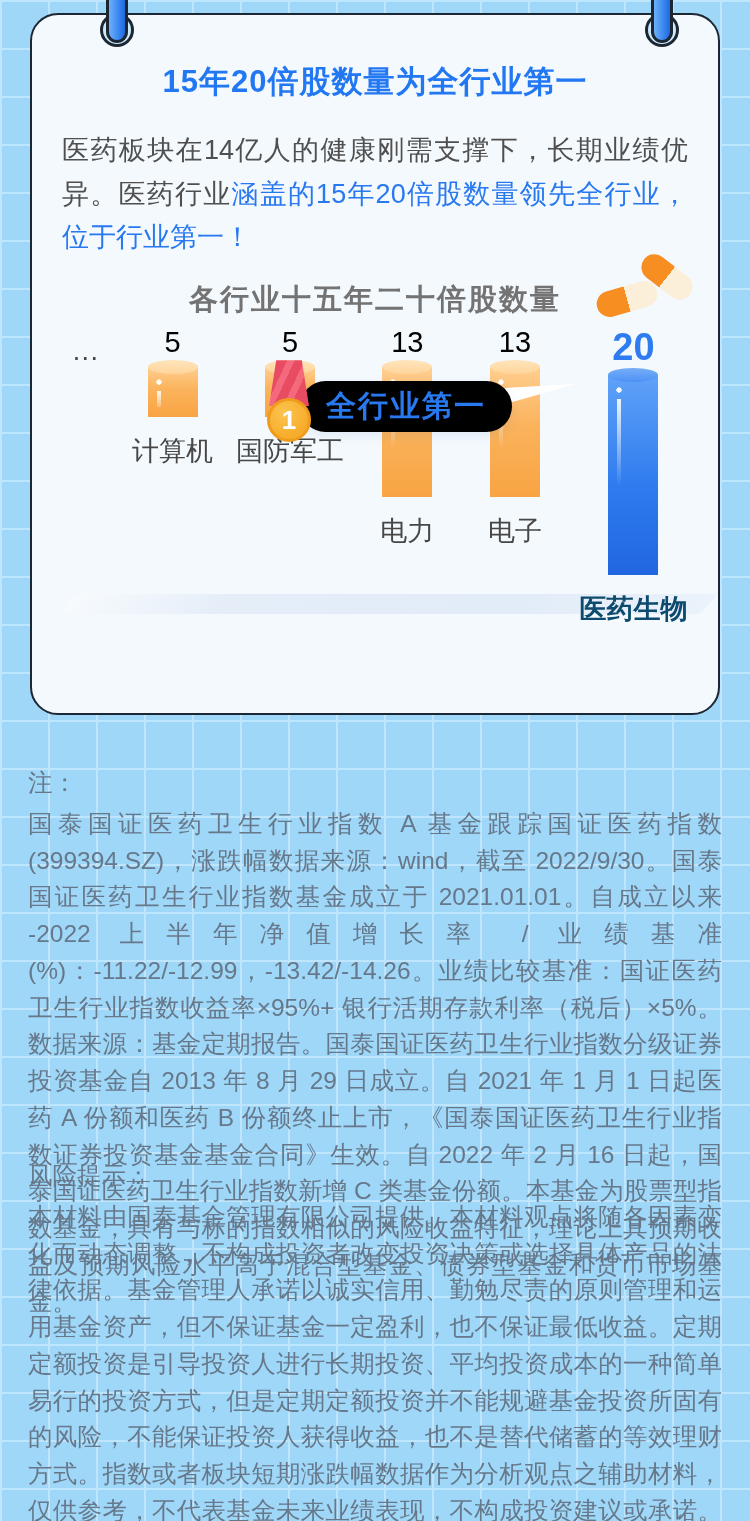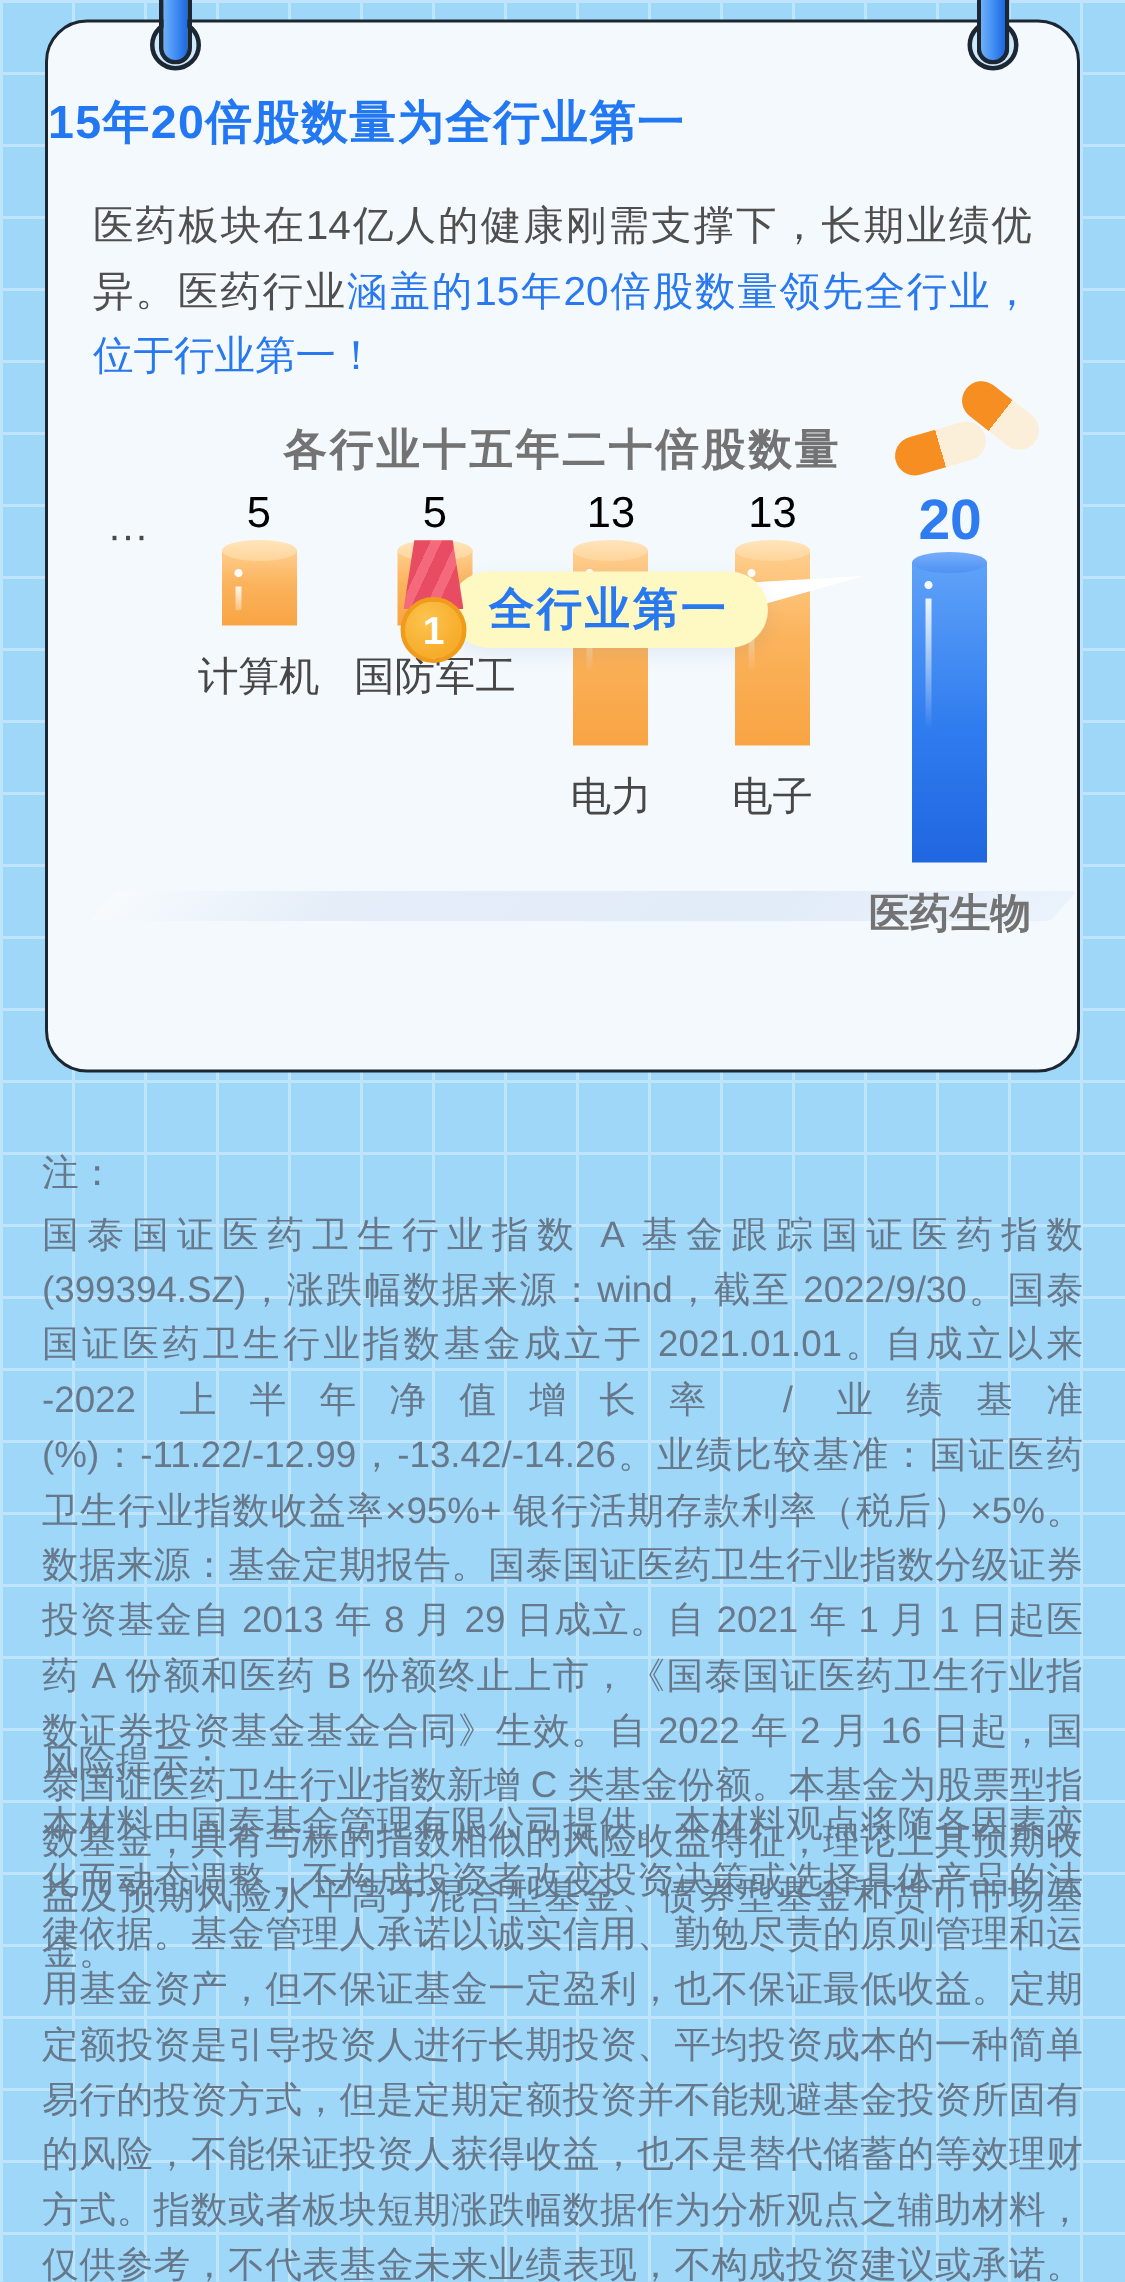--- a/index.html
+++ b/index.html
@@ -15,21 +15,21 @@
   
   .pin{position:absolute;top:0;width:36px;height:54px;z-index:5;}
   .pin-ring{position:absolute;top:13px;left:0;width:34px;height:34px;border-radius:50%;
     background:#CDEAFB;border:3px solid #1D2733;box-sizing:border-box;}
   .pin-rod{position:absolute;top:0;left:6px;width:22px;height:43px;box-sizing:border-box;
     background:linear-gradient(90deg,#6FB0F8 0%,#3D8BF2 55%,#1D68DF 100%);
     border:3px solid #1D2733;border-top:none;border-radius:0 0 11px 11px;}
   
   .card{position:absolute;left:30px;top:13px;width:690px;height:702px;box-sizing:border-box;
     background:#F4F9FD;border:2px solid #1D2733;border-radius:28px;z-index:2;}
-  .card-title{margin-top:46px;text-align:left;font-size:31px;font-weight:bold;
+  .card-title{margin-top:46px;text-align:center;font-size:31px;font-weight:bold;
     color:#2277F2;letter-spacing:1px;}
   .intro{margin:26px 30px 0;font-size:27px;line-height:1.62;color:#4F4F4F;text-align:justify;}
   .intro .hl{color:#2878F0;}
   .chart-title-row{position:relative;margin-top:20px;text-align:center;}
   .chart-title{font-size:29px;font-weight:bold;color:#737373;letter-spacing:2px;}
   
   .pills{position:absolute;right:10px;top:-18px;width:112px;height:64px;}
   .pill{position:absolute;height:26px;border-radius:13px;}
   .pill-a{left:0;top:24px;width:62px;transform:rotate(-16deg);
     background:linear-gradient(90deg,#F68E22 0 50%,#FBEFD9 50% 100%);}
@@ -51,25 +51,25 @@
     border-radius:50%;background:linear-gradient(180deg,#FFE5BB,#FFD49B);}
   .bar::after{content:'';position:absolute;left:8px;top:12px;width:6px;height:55%;
     border-radius:3px;background-repeat:no-repeat;
     background-image:
       radial-gradient(circle 3px at 3px 3px, rgba(255,255,255,.95) 2.4px, transparent 3px),
       linear-gradient(180deg, rgba(255,255,255,.9), rgba(255,255,255,0));
     background-size:6px 6px,4px 80%;background-position:0 0,1px 12px;}
   .bar.hl{background:linear-gradient(180deg,#5FA2F8 0%,#2F7CEF 55%,#2066E0 100%);}
   .bar.hl::before{background:linear-gradient(180deg,#78AEF9,#4C92F5);}
   .cat{margin-top:16px;height:32px;font-size:27px;color:#474747;white-space:nowrap;}
-  .cat.hl{color:#737373;font-weight:bold;}
+  .cat.hl{color:#0c4a6e;font-weight:bold;}
   
   .badge{position:absolute;left:0;top:0;width:100%;height:100%;z-index:2;pointer-events:none;}
   .tail{position:absolute;left:418px;top:56px;}
-  .bubble{position:absolute;left:248px;top:55px;background:#fef9c3;border-radius:26px;
+  .bubble{position:absolute;left:248px;top:55px;background:#000000;border-radius:26px;
     padding:5px 26px;font-size:30px;font-weight:bold;color:#2878F0;letter-spacing:2px;
     box-shadow:0 4px 12px rgba(60,110,180,.10);white-space:nowrap;}
   .medal{position:absolute;left:208px;top:34px;width:58px;height:96px;}
   .ribbon{position:absolute;left:9px;top:0;width:40px;height:46px;
     background:linear-gradient(115deg,#E84C63 0 30%,#F4697C 30% 42%,#E84C63 42% 58%,#F4697C 58% 70%,#E84C63 70% 100%);
     clip-path:polygon(18% 0,82% 0,100% 100%,0 100%);}
   .medal-circle{position:absolute;left:7px;top:38px;width:44px;height:44px;border-radius:50%;
     background:radial-gradient(circle at 38% 32%,#FBC44F,#F7AC2B 70%);
     border:3px solid #EF9C1C;box-sizing:border-box;
     display:flex;align-items:center;justify-content:center;

